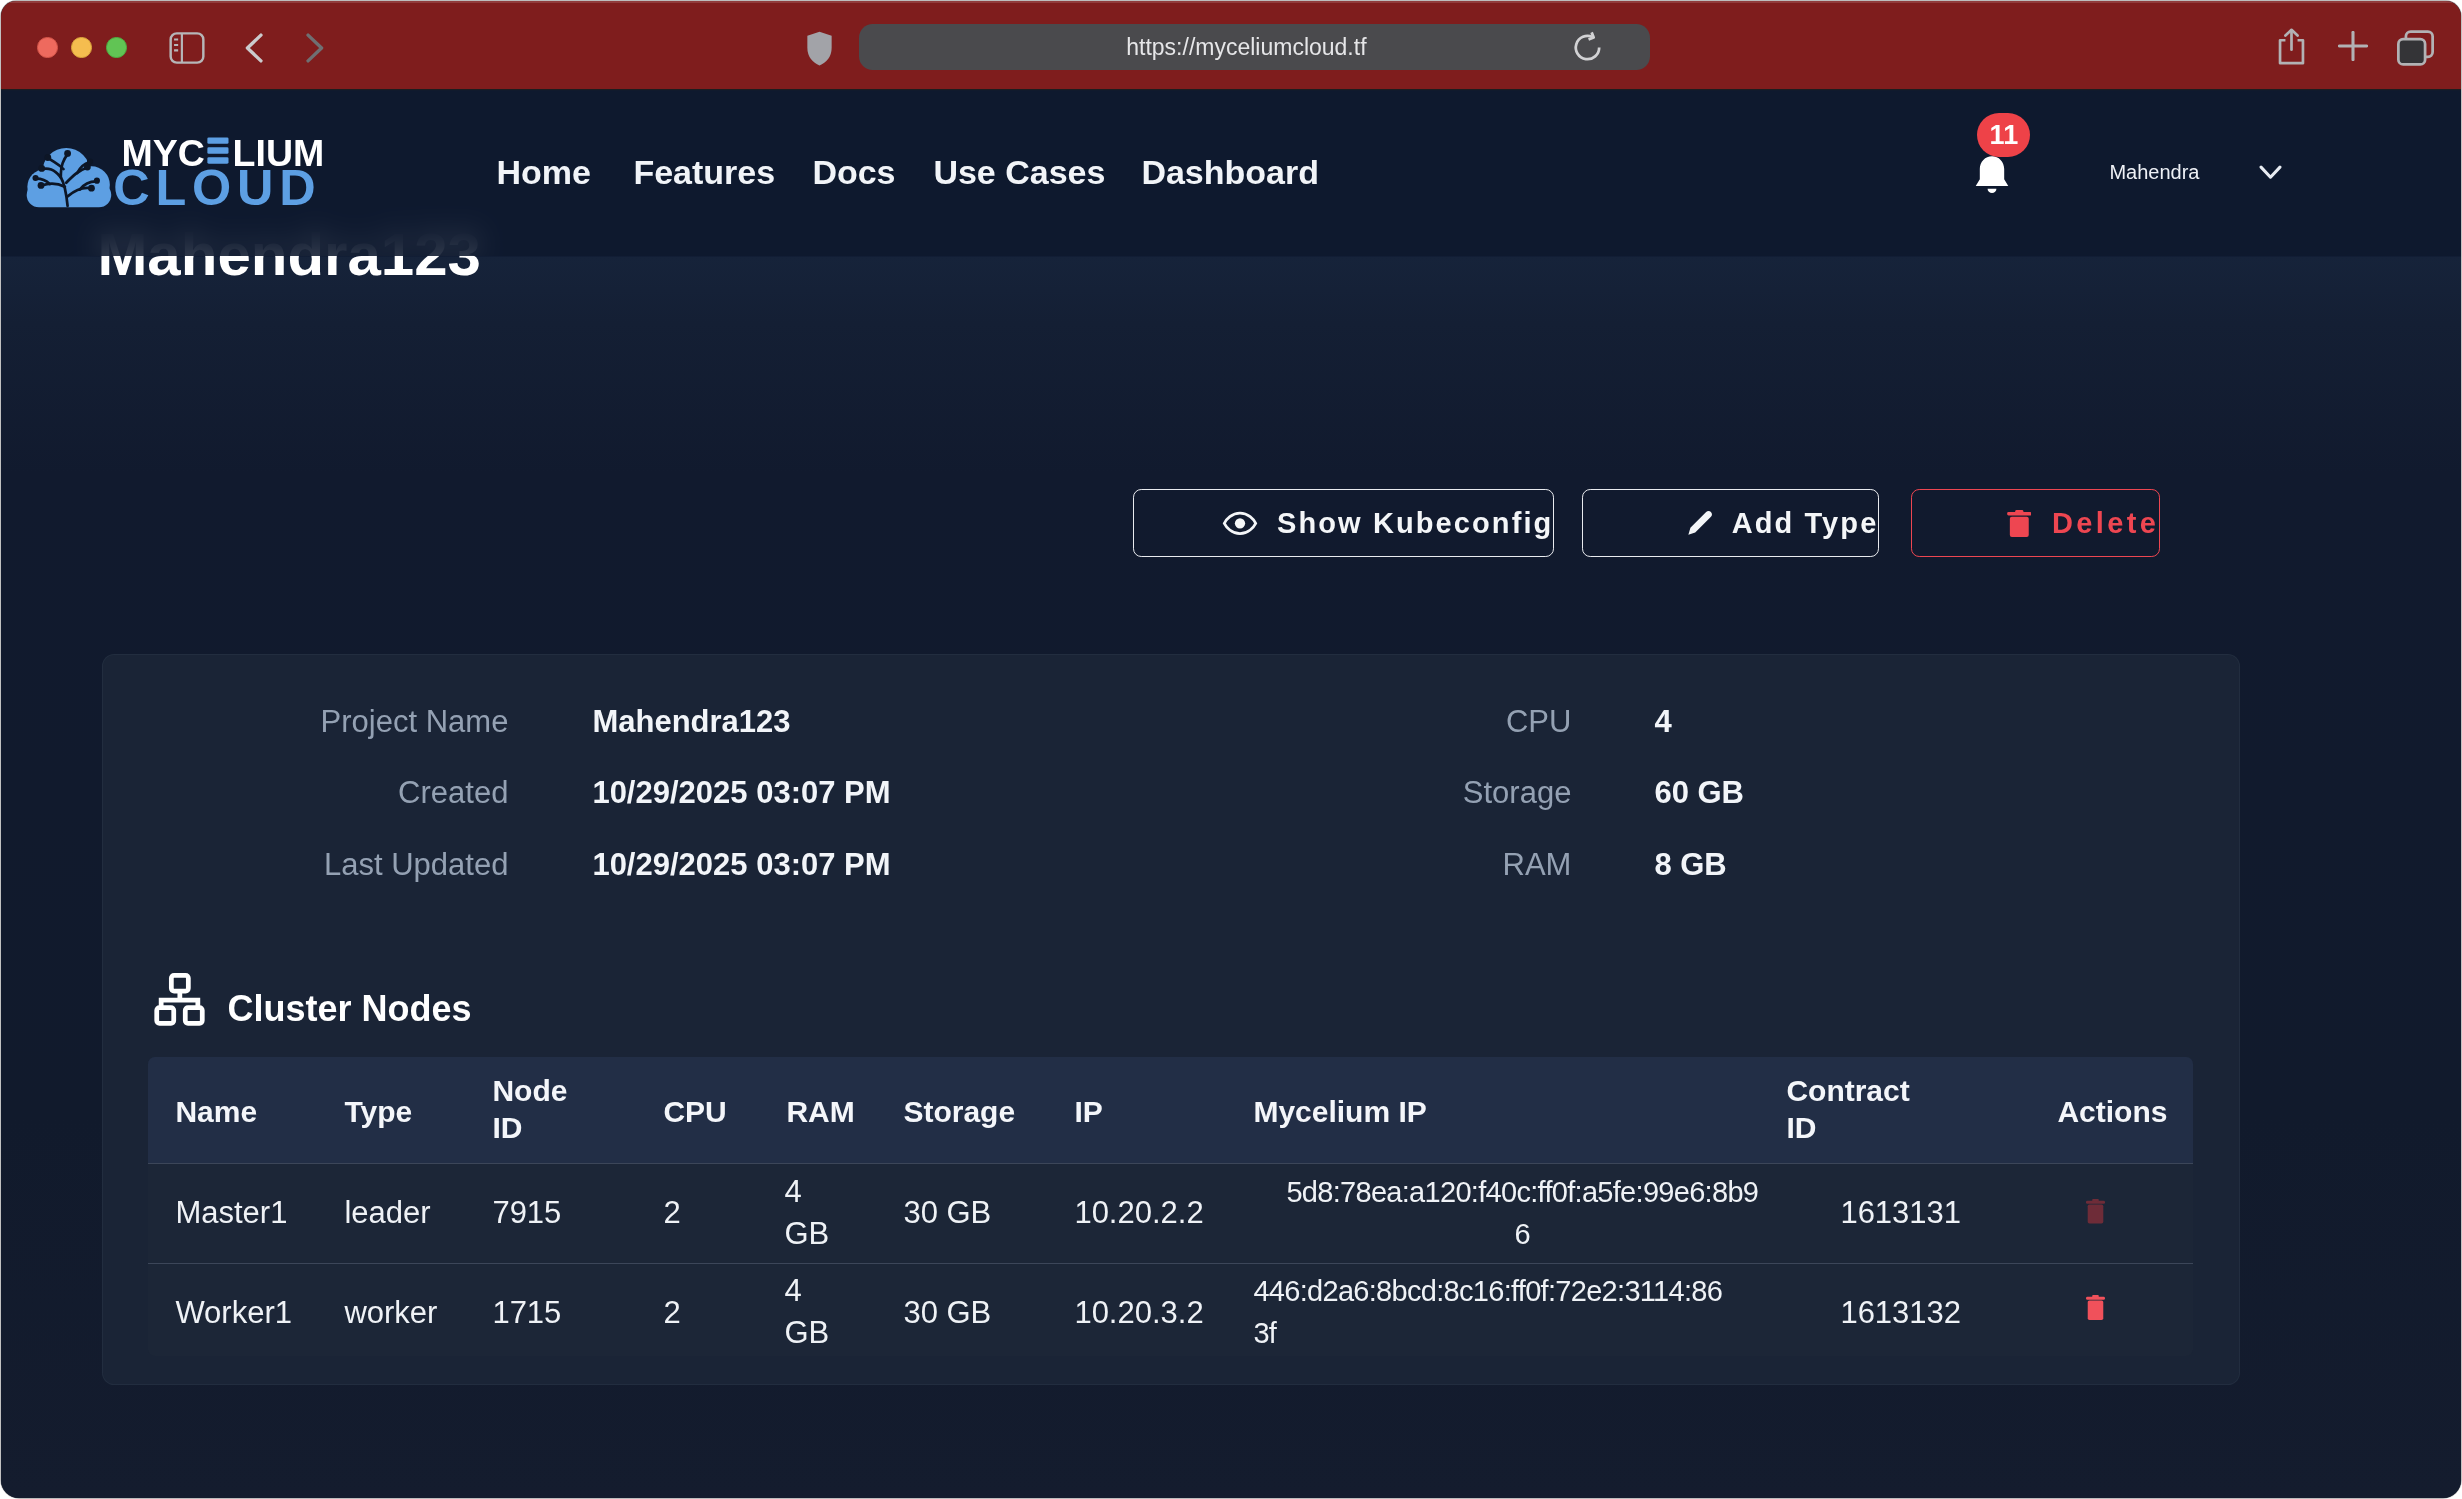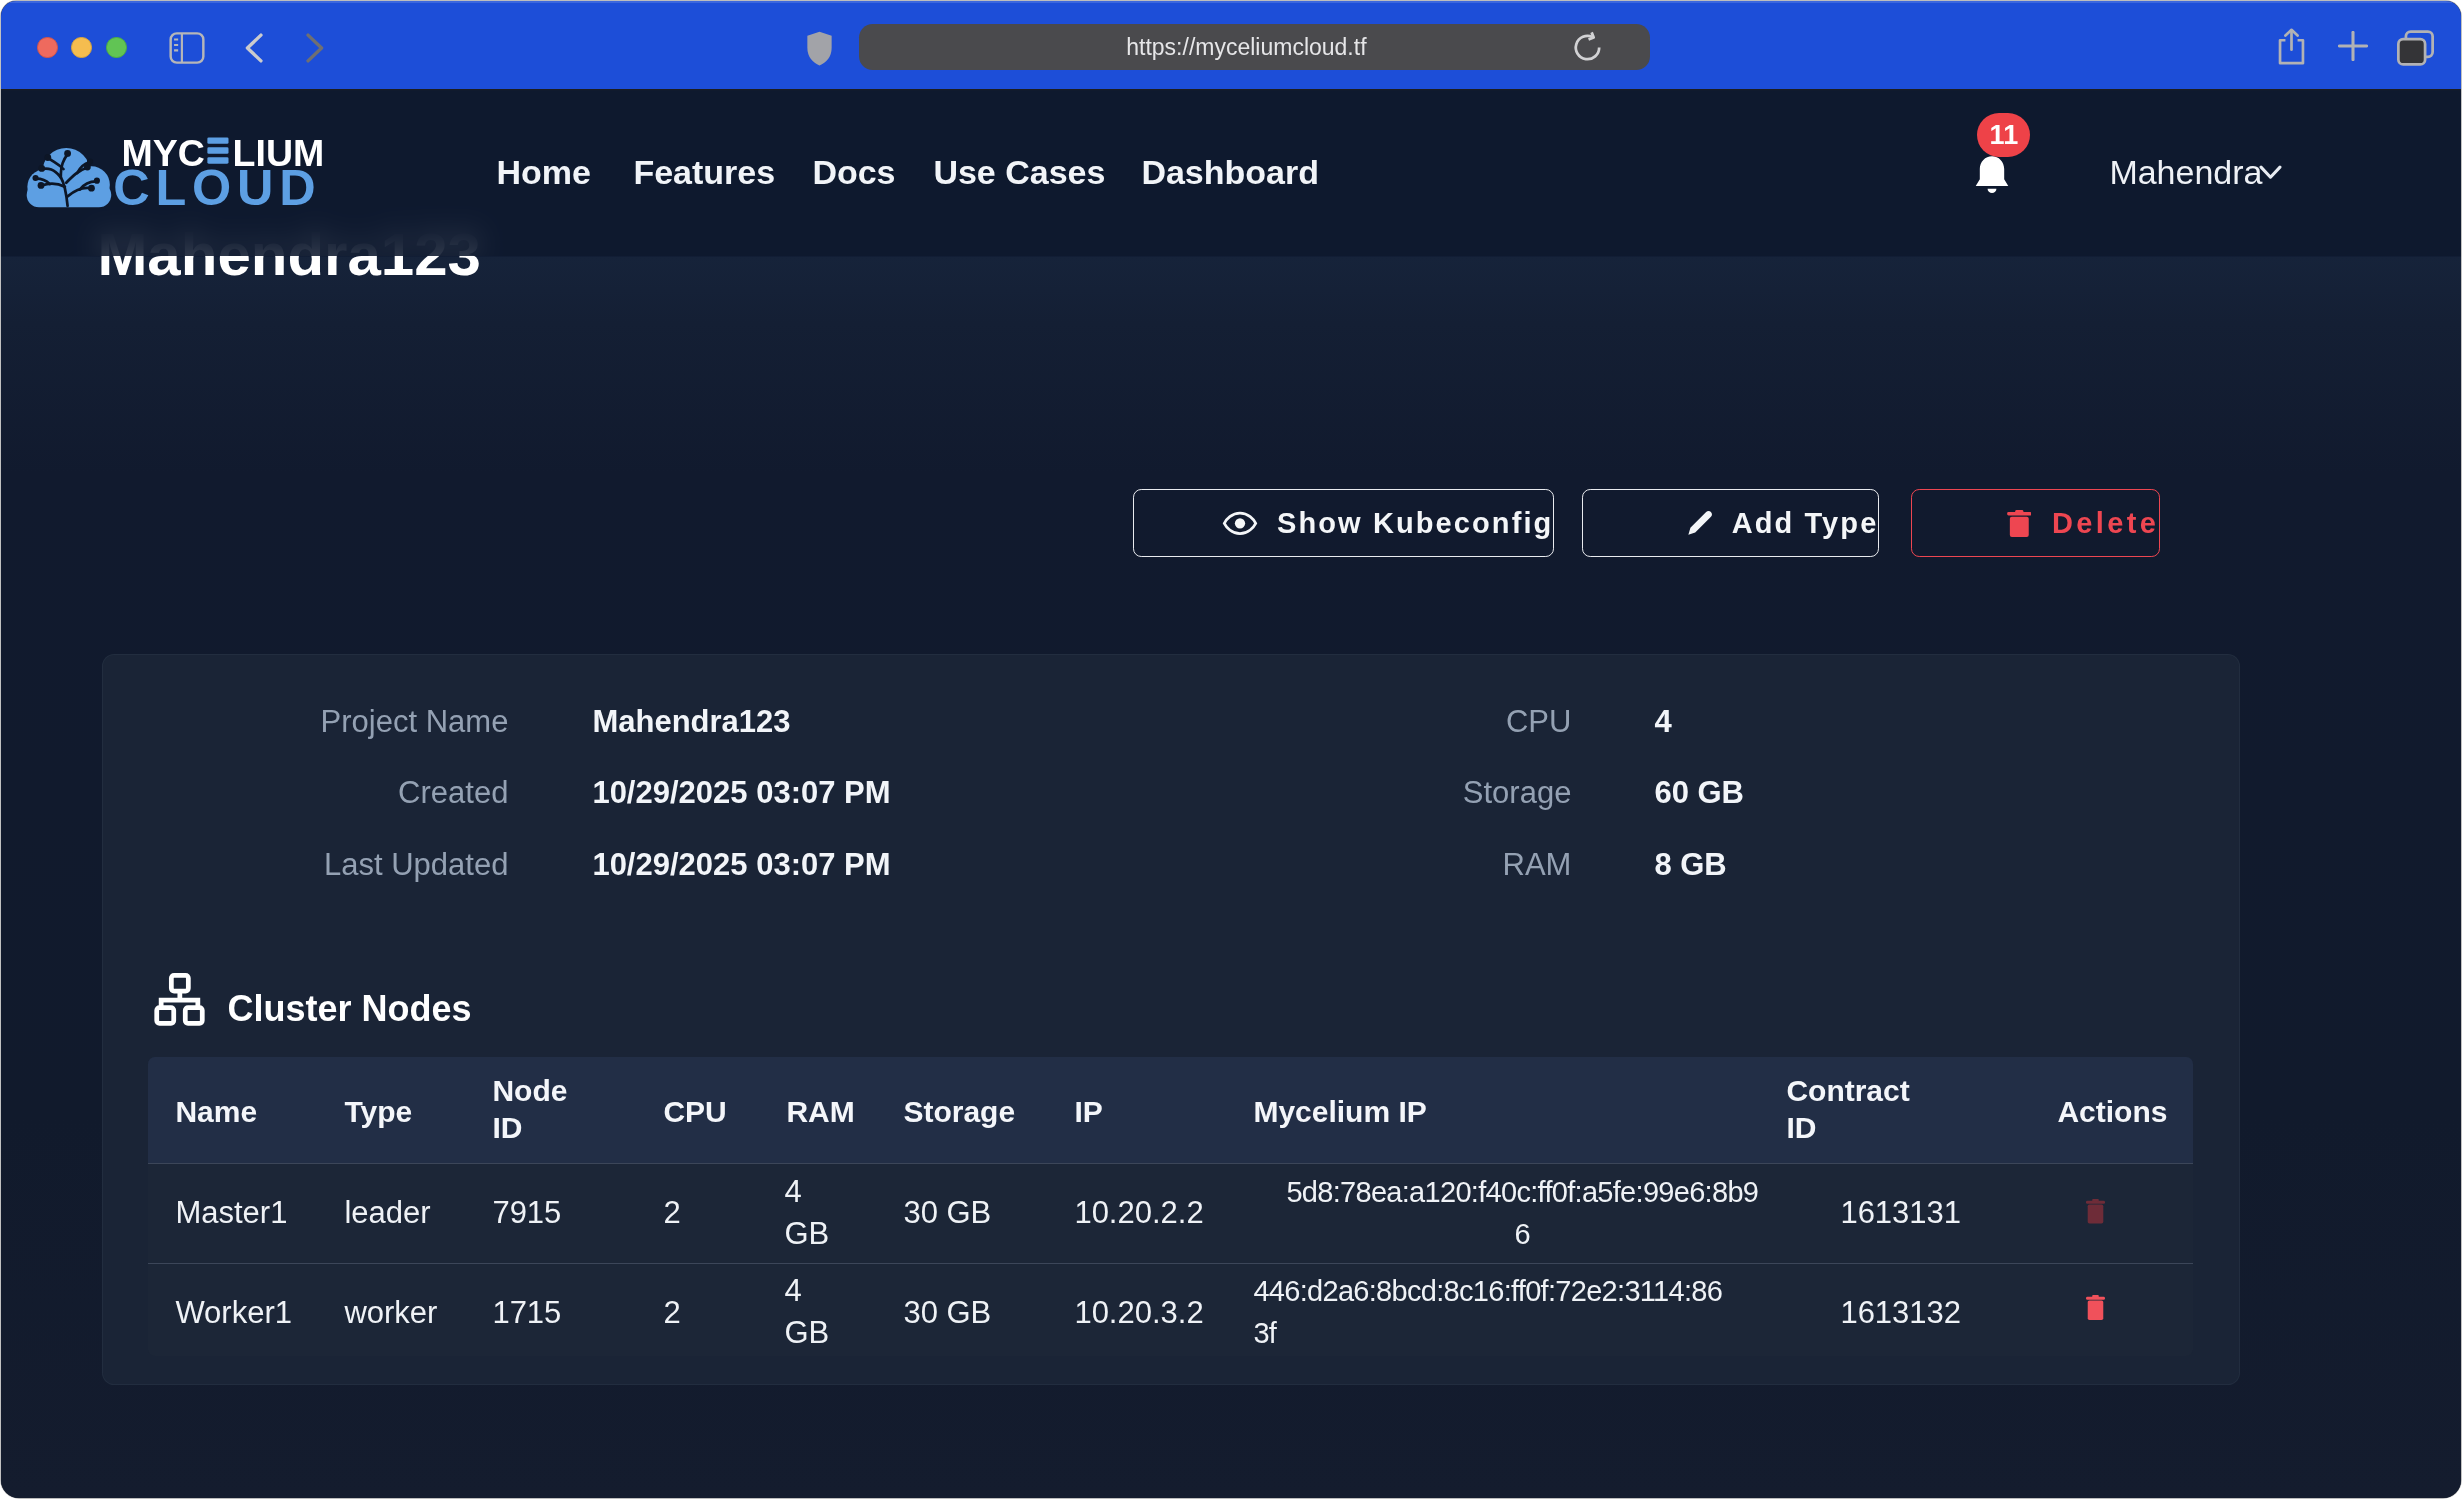--- a/index.html
+++ b/index.html
@@ -2,21 +2,21 @@
 <html style="font-size:11px"><head>
 <meta charset="utf-8">
 <style>
 * { margin:0; padding:0; box-sizing:border-box; }
 html,body { width:2462px; height:1499px; overflow:hidden; background:#ffffff; }
 body { font-family:"Liberation Sans", sans-serif; position:relative; }
 .window { position:absolute; left:1.4px; top:1.4px; width:2460px; height:1497px;
   border-radius:15px 15px 18px 18px; overflow:hidden; background:#101a2d;
   box-shadow:0 0 0 0.7px rgba(0,0,0,0.35); }
 
-.toolbar { position:absolute; left:0; top:0; width:100%; height:89px; background:#1d4ed8;
+.toolbar { position:absolute; left:0; top:0; width:100%; height:89px; background:#7f1d1d;
   border-bottom:0.7px solid #1d1d1f; }
 .toolbar::before { content:""; position:absolute; left:0; top:0; width:100%; height:1.4px;
   background:rgba(255,255,255,0.14); }
 .light { position:absolute; top:36px; width:20.5px; height:20.5px; border-radius:50%; }
 .l-red { left:36px; background:#ee6a5e; border:0.7px solid #d55549; }
 .l-yel { left:70px; background:#f5bd4f; border:0.7px solid #dba63c; }
 .l-grn { left:105px; background:#61c454; border:0.7px solid #4caf41; }
 .tbico { position:absolute; }
 .urlbar { position:absolute; left:858px; top:22.6px; width:791px; height:46px;
   border-radius:13.7px; background:#4a4a4d; }
@@ -144,21 +144,21 @@
       <div class="nav" style="left:632px;">Features</div>
       <div class="nav" style="left:811px;">Docs</div>
       <div class="nav" style="left:932px;">Use Cases</div>
       <div class="nav" style="left:1140px;">Dashboard</div>
       <svg style="position:absolute; left:1970px; top:63px;" width="42" height="45" viewBox="0 0 62 66">
         <path d="M31 3 C 21 3 13 11 13 22 L13 37 L7 47 L55 47 L49 37 L49 22 C49 11 41 3 31 3 Z" fill="#ffffff"></path>
         <path d="M24.5 51 a6.5 6.5 0 0 0 13 0 Z" fill="#ffffff"></path>
       </svg>
       <div style="position:absolute; left:1976px; top:22px; width:53px; height:44px; border-radius:22px; background:#ee4248;"></div>
       <div style="position:absolute; left:1976px; top:22px; width:53px; height:44px; line-height:44px; text-align:center; font-size:27px; font-weight:700; color:#ffffff;">11</div>
-      <div style="position:absolute; left:2108px; top:66px; font-size:34px; font-weight:500; line-height:31px; color:#eef1f6;">Mahendra</div>
+      <div style="position:absolute; left:2108px; top:66px; font-size:20px; font-weight:500; line-height:31px; color:#eef1f6;">Mahendra</div>
       <svg style="position:absolute; left:2258px; top:74px;" width="23" height="15" viewBox="0 0 34 22">
         <polyline points="3,3 17,18 31,3" fill="none" stroke="#e8ecf2" stroke-width="4.5" stroke-linecap="round" stroke-linejoin="round"></polyline>
       </svg>
     </div>
     <div class="btn" style="left:1132px; width:421px;">
       <svg width="36" height="24.6" viewBox="0 0 52 36">
           <path d="M26 3 C 14 3 6 12 3 18 C 6 24 14 33 26 33 C 38 33 46 24 49 18 C 46 12 38 3 26 3 Z" fill="none" stroke="#f4f6f8" stroke-width="4"></path>
           <circle cx="26" cy="18" r="7.5" fill="#f4f6f8"></circle>
         </svg>
       <span>Show Kubeconfig</span>

